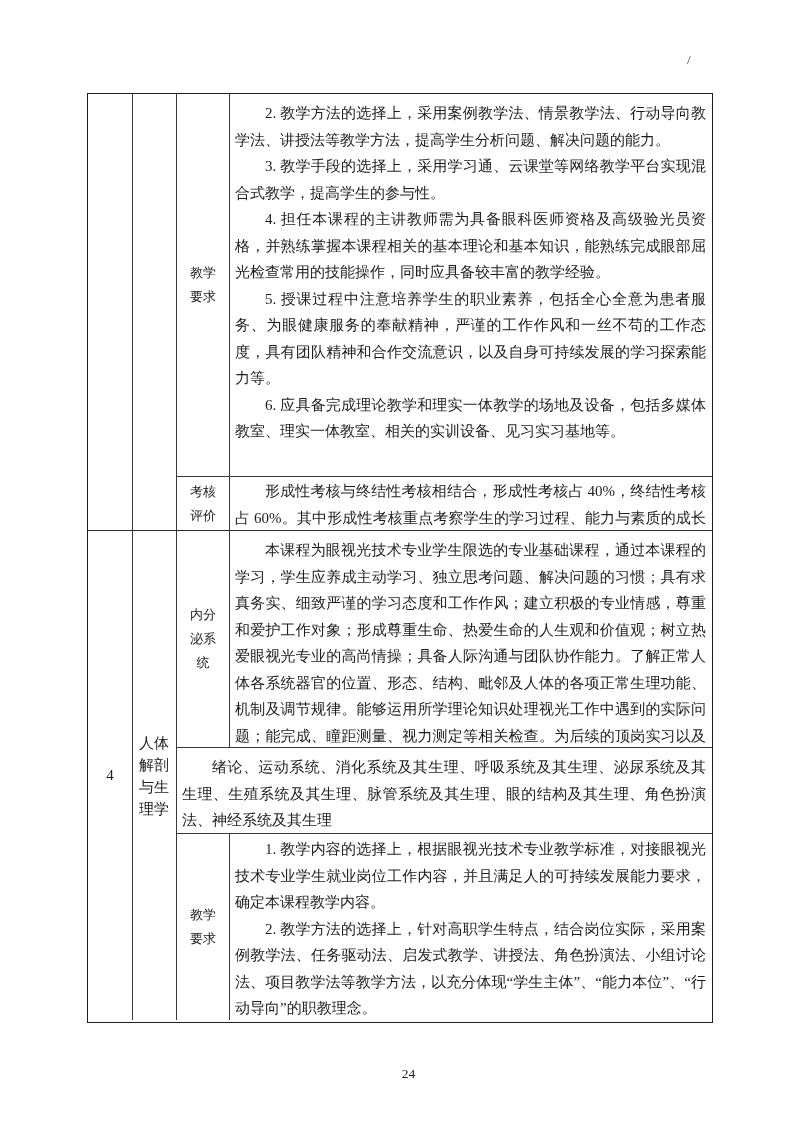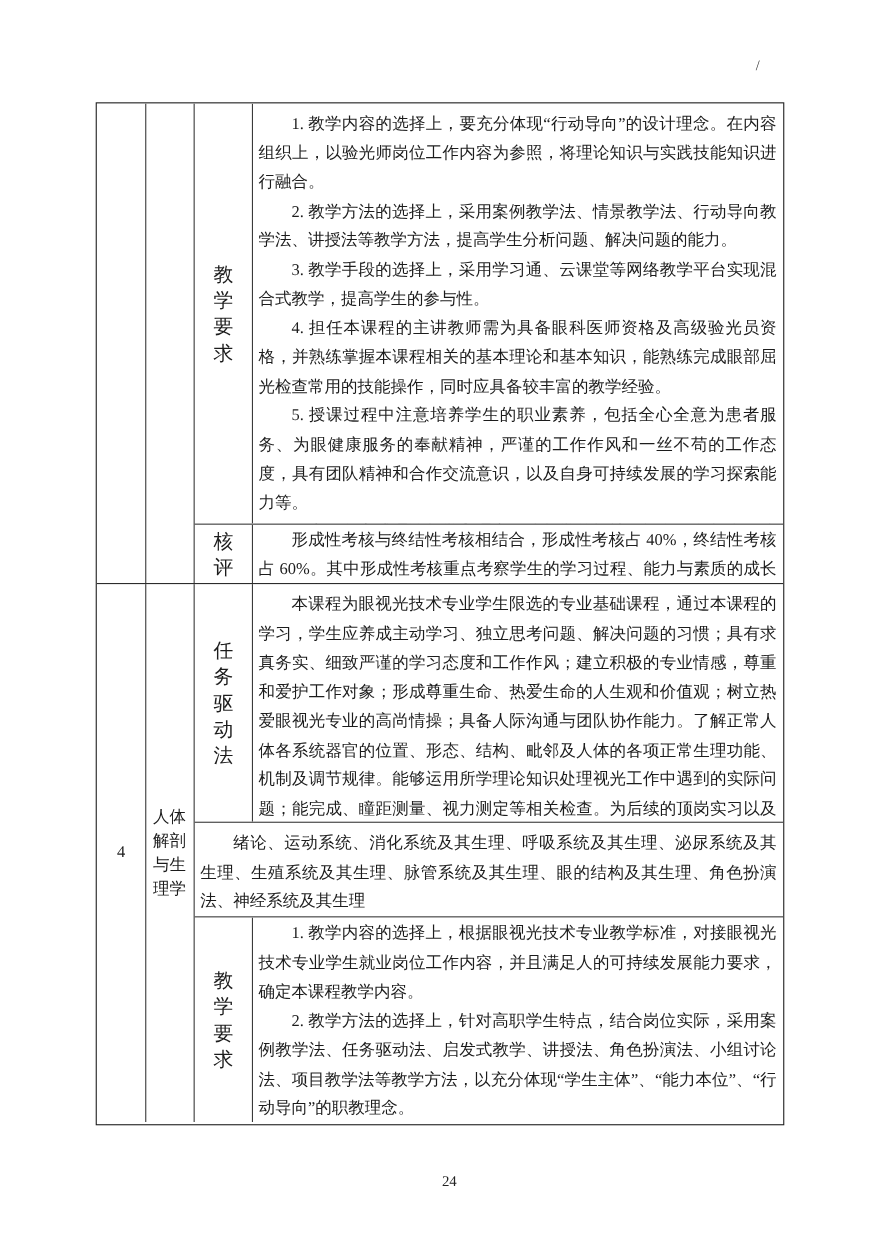--- a/index.html
+++ b/index.html
@@ -77,21 +77,21 @@
   .sec-b1 { height: 216px; }
   .sec-b2 { height: 86px; }
   .sec-b3 { flex: 1; }
   .cell-label {
     width: 53px;
     border-right: 1px solid #3a3a3a;
     display: flex;
     align-items: center;
     justify-content: center;
     text-align: center;
-    font-size: 18px;
+    font-size: 13px;
     line-height: 24px;
     padding: 0 10px;
     box-sizing: border-box;
   }
   .cell-content {
     flex: 1;
     min-width: 0;
     box-sizing: border-box;
     padding: 6px 6px 2px 5px;
     overflow: hidden;
@@ -123,21 +123,20 @@
 
 <div class="doc-table">
 
   <div class="trow row-a">
     <div class="cell-num"></div>
     <div class="cell-course"></div>
     <div class="sections">
       <div class="section sec-a1">
         <div class="cell-label">教学要求</div>
         <div class="cell-content">
-          <p>1. 教学内容的选择上，要充分体现“行动导向”的设计理念。在内容组织上，以验光师岗位工作内容为参照，将理论知识与实践技能知识进行融合。</p>
           <p>2. 教学方法的选择上，采用案例教学法、情景教学法、行动导向教学法、讲授法等教学方法，提高学生分析问题、解决问题的能力。</p>
           <p>3. 教学手段的选择上，采用学习通、云课堂等网络教学平台实现混合式教学，提高学生的参与性。</p>
           <p>4. 担任本课程的主讲教师需为具备眼科医师资格及高级验光员资格，并熟练掌握本课程相关的基本理论和基本知识，能熟练完成眼部屈光检查常用的技能操作，同时应具备较丰富的教学经验。</p>
           <p>5. 授课过程中注意培养学生的职业素养，包括全心全意为患者服务、为眼健康服务的奉献精神，严谨的工作作风和一丝不苟的工作态度，具有团队精神和合作交流意识，以及自身可持续发展的学习探索能力等。</p>
           <p>6. 应具备完成理论教学和理实一体教学的场地及设备，包括多媒体教室、理实一体教室、相关的实训设备、见习实习基地等。</p>
         </div>
       </div>
       <div class="section sec-a2">
         <div class="cell-label">考核评价</div>
         <div class="cell-content pt1">
@@ -145,21 +144,21 @@
         </div>
       </div>
     </div>
   </div>
 
   <div class="trow row-b">
     <div class="cell-num">4</div>
     <div class="cell-course">人体解剖与生理学</div>
     <div class="sections">
       <div class="section sec-b1">
-        <div class="cell-label">任务驱动法</div>
+        <div class="cell-label">内分泌系统</div>
         <div class="cell-content">
           <p>本课程为眼视光技术专业学生限选的专业基础课程，通过本课程的学习，学生应养成主动学习、独立思考问题、解决问题的习惯；具有求真务实、细致严谨的学习态度和工作作风；建立积极的专业情感，尊重和爱护工作对象；形成尊重生命、热爱生命的人生观和价值观；树立热爱眼视光专业的高尚情操；具备人际沟通与团队协作能力。了解正常人体各系统器官的位置、形态、结构、毗邻及人体的各项正常生理功能、机制及调节规律。能够运用所学理论知识处理视光工作中遇到的实际问题；能完成、瞳距测量、视力测定等相关检查。为后续的顶岗实习以及毕业后从事视光工作打下坚实的专业基础。</p>
         </div>
       </div>
       <div class="section sec-b2">
         <div class="cell-content">
           <p>绪论、运动系统、消化系统及其生理、呼吸系统及其生理、泌尿系统及其生理、生殖系统及其生理、脉管系统及其生理、眼的结构及其生理、角色扮演法、神经系统及其生理</p>
         </div>
       </div>
       <div class="section sec-b3">

